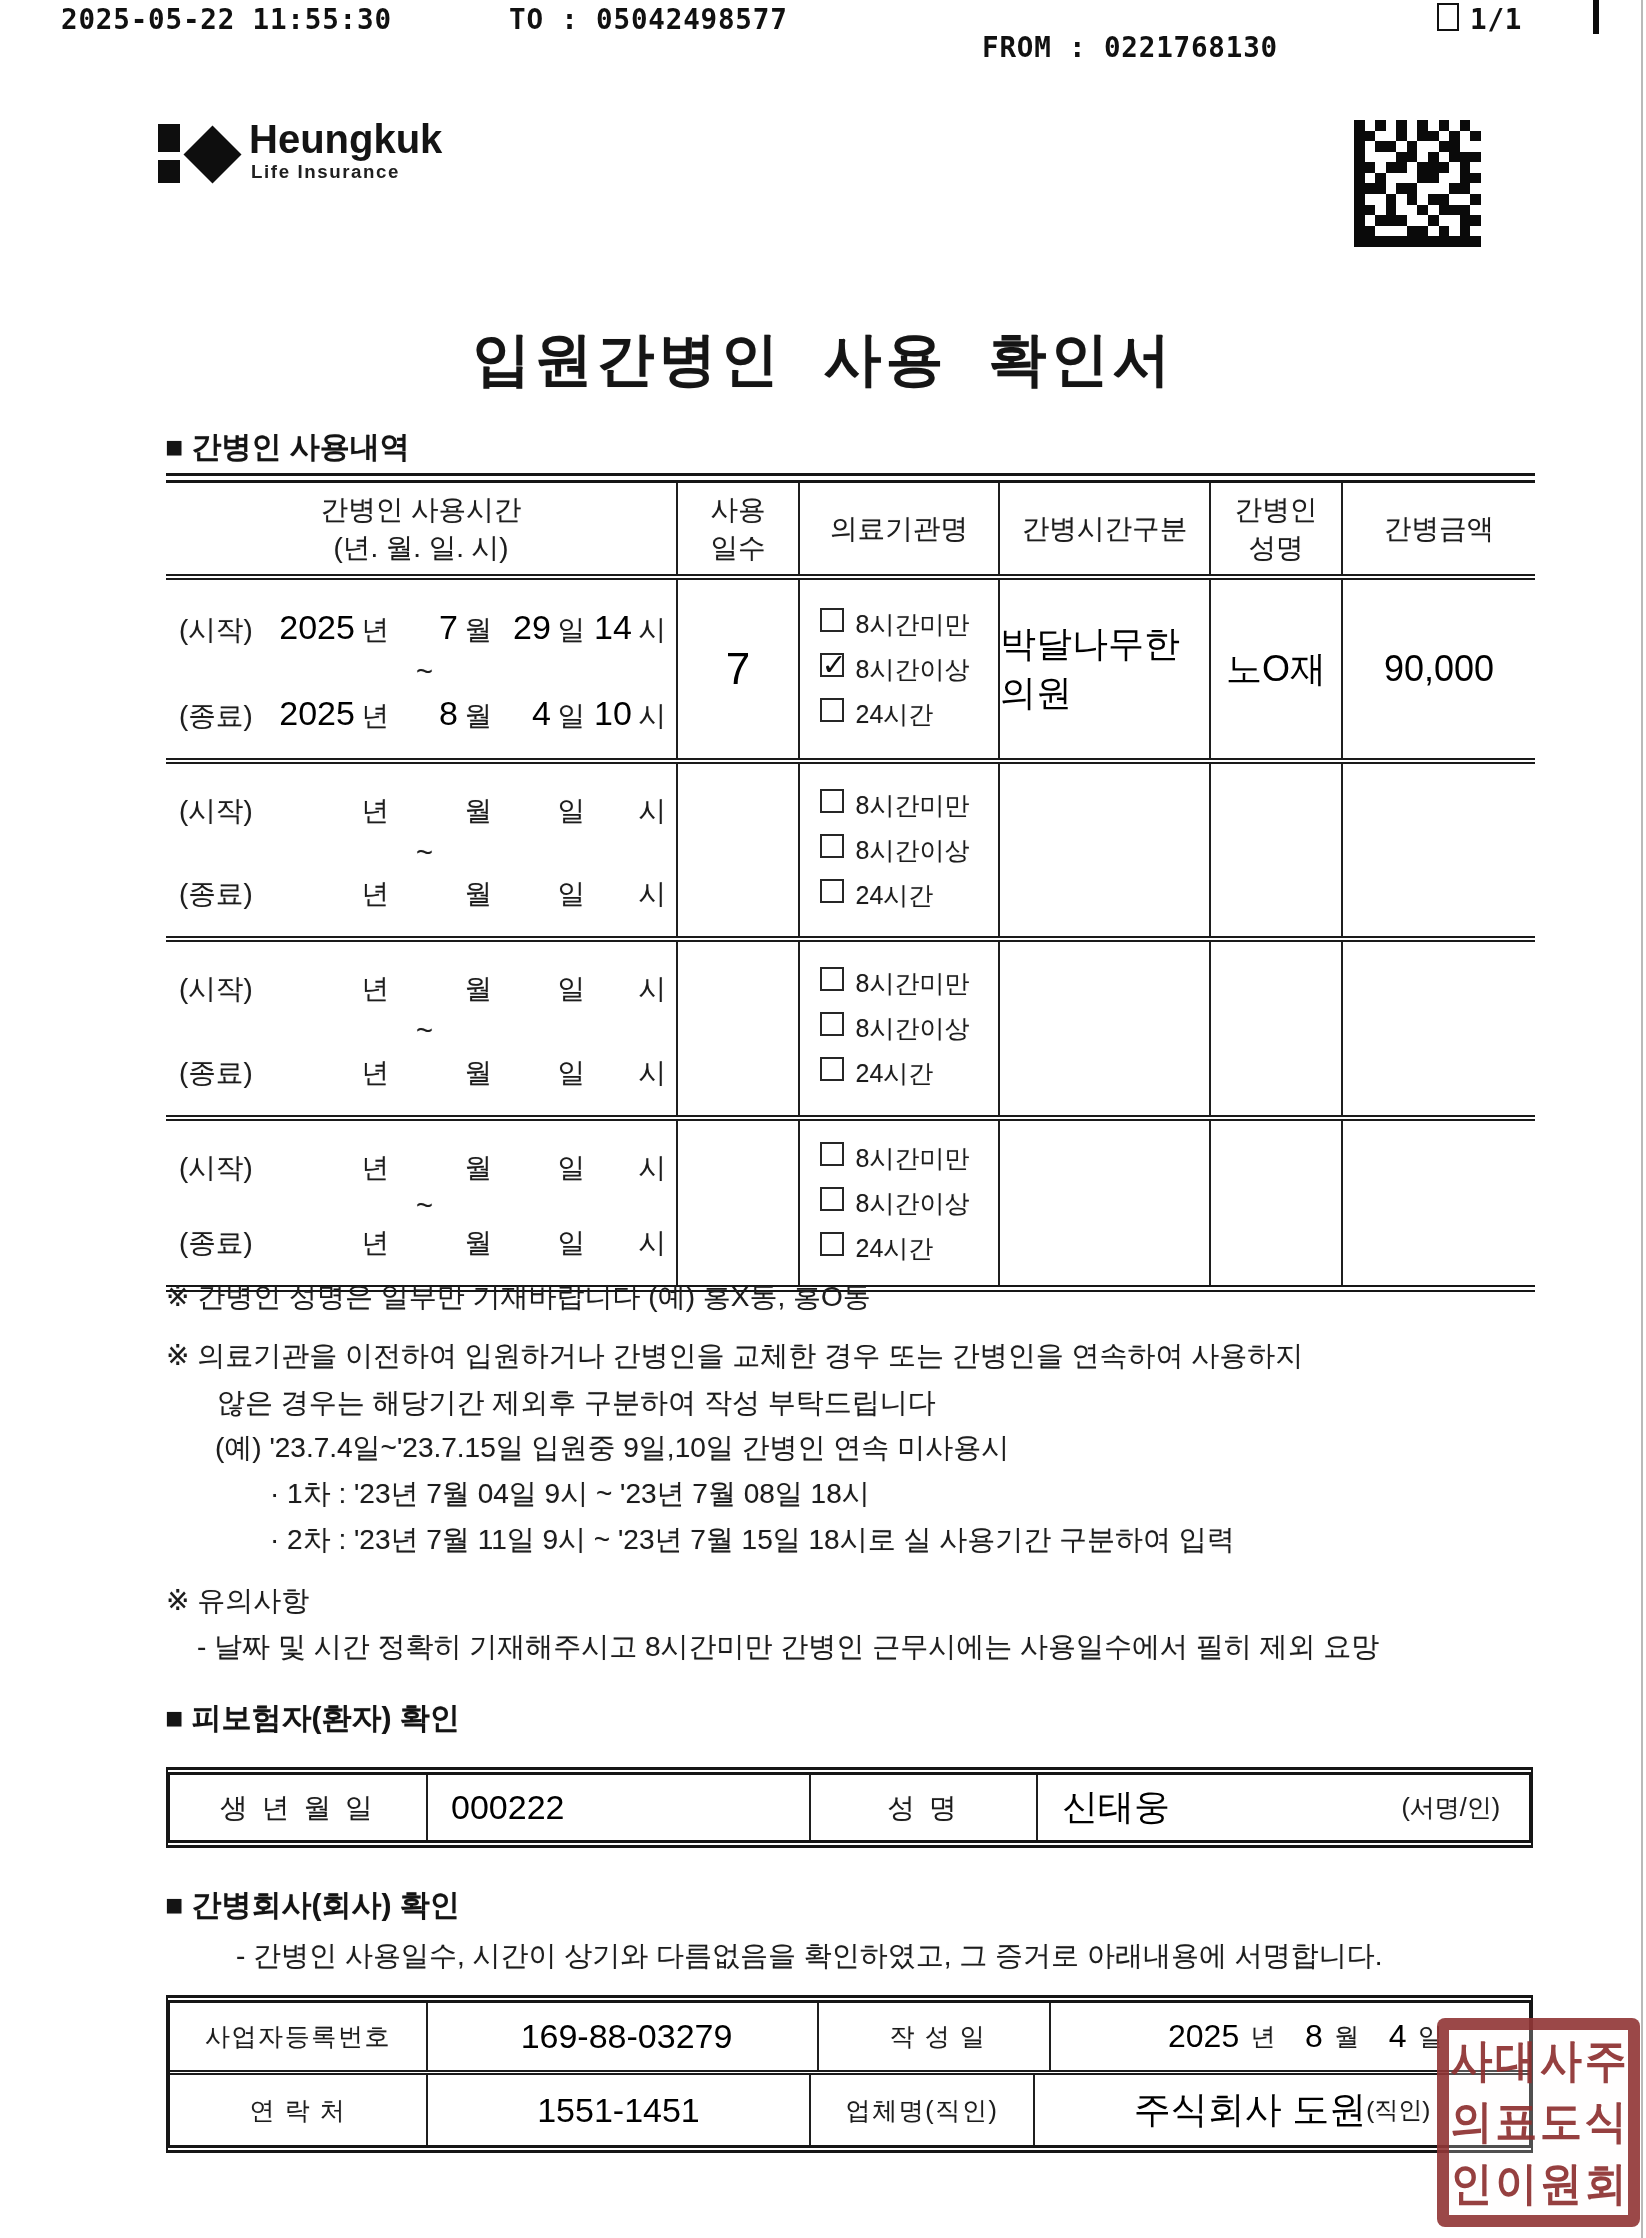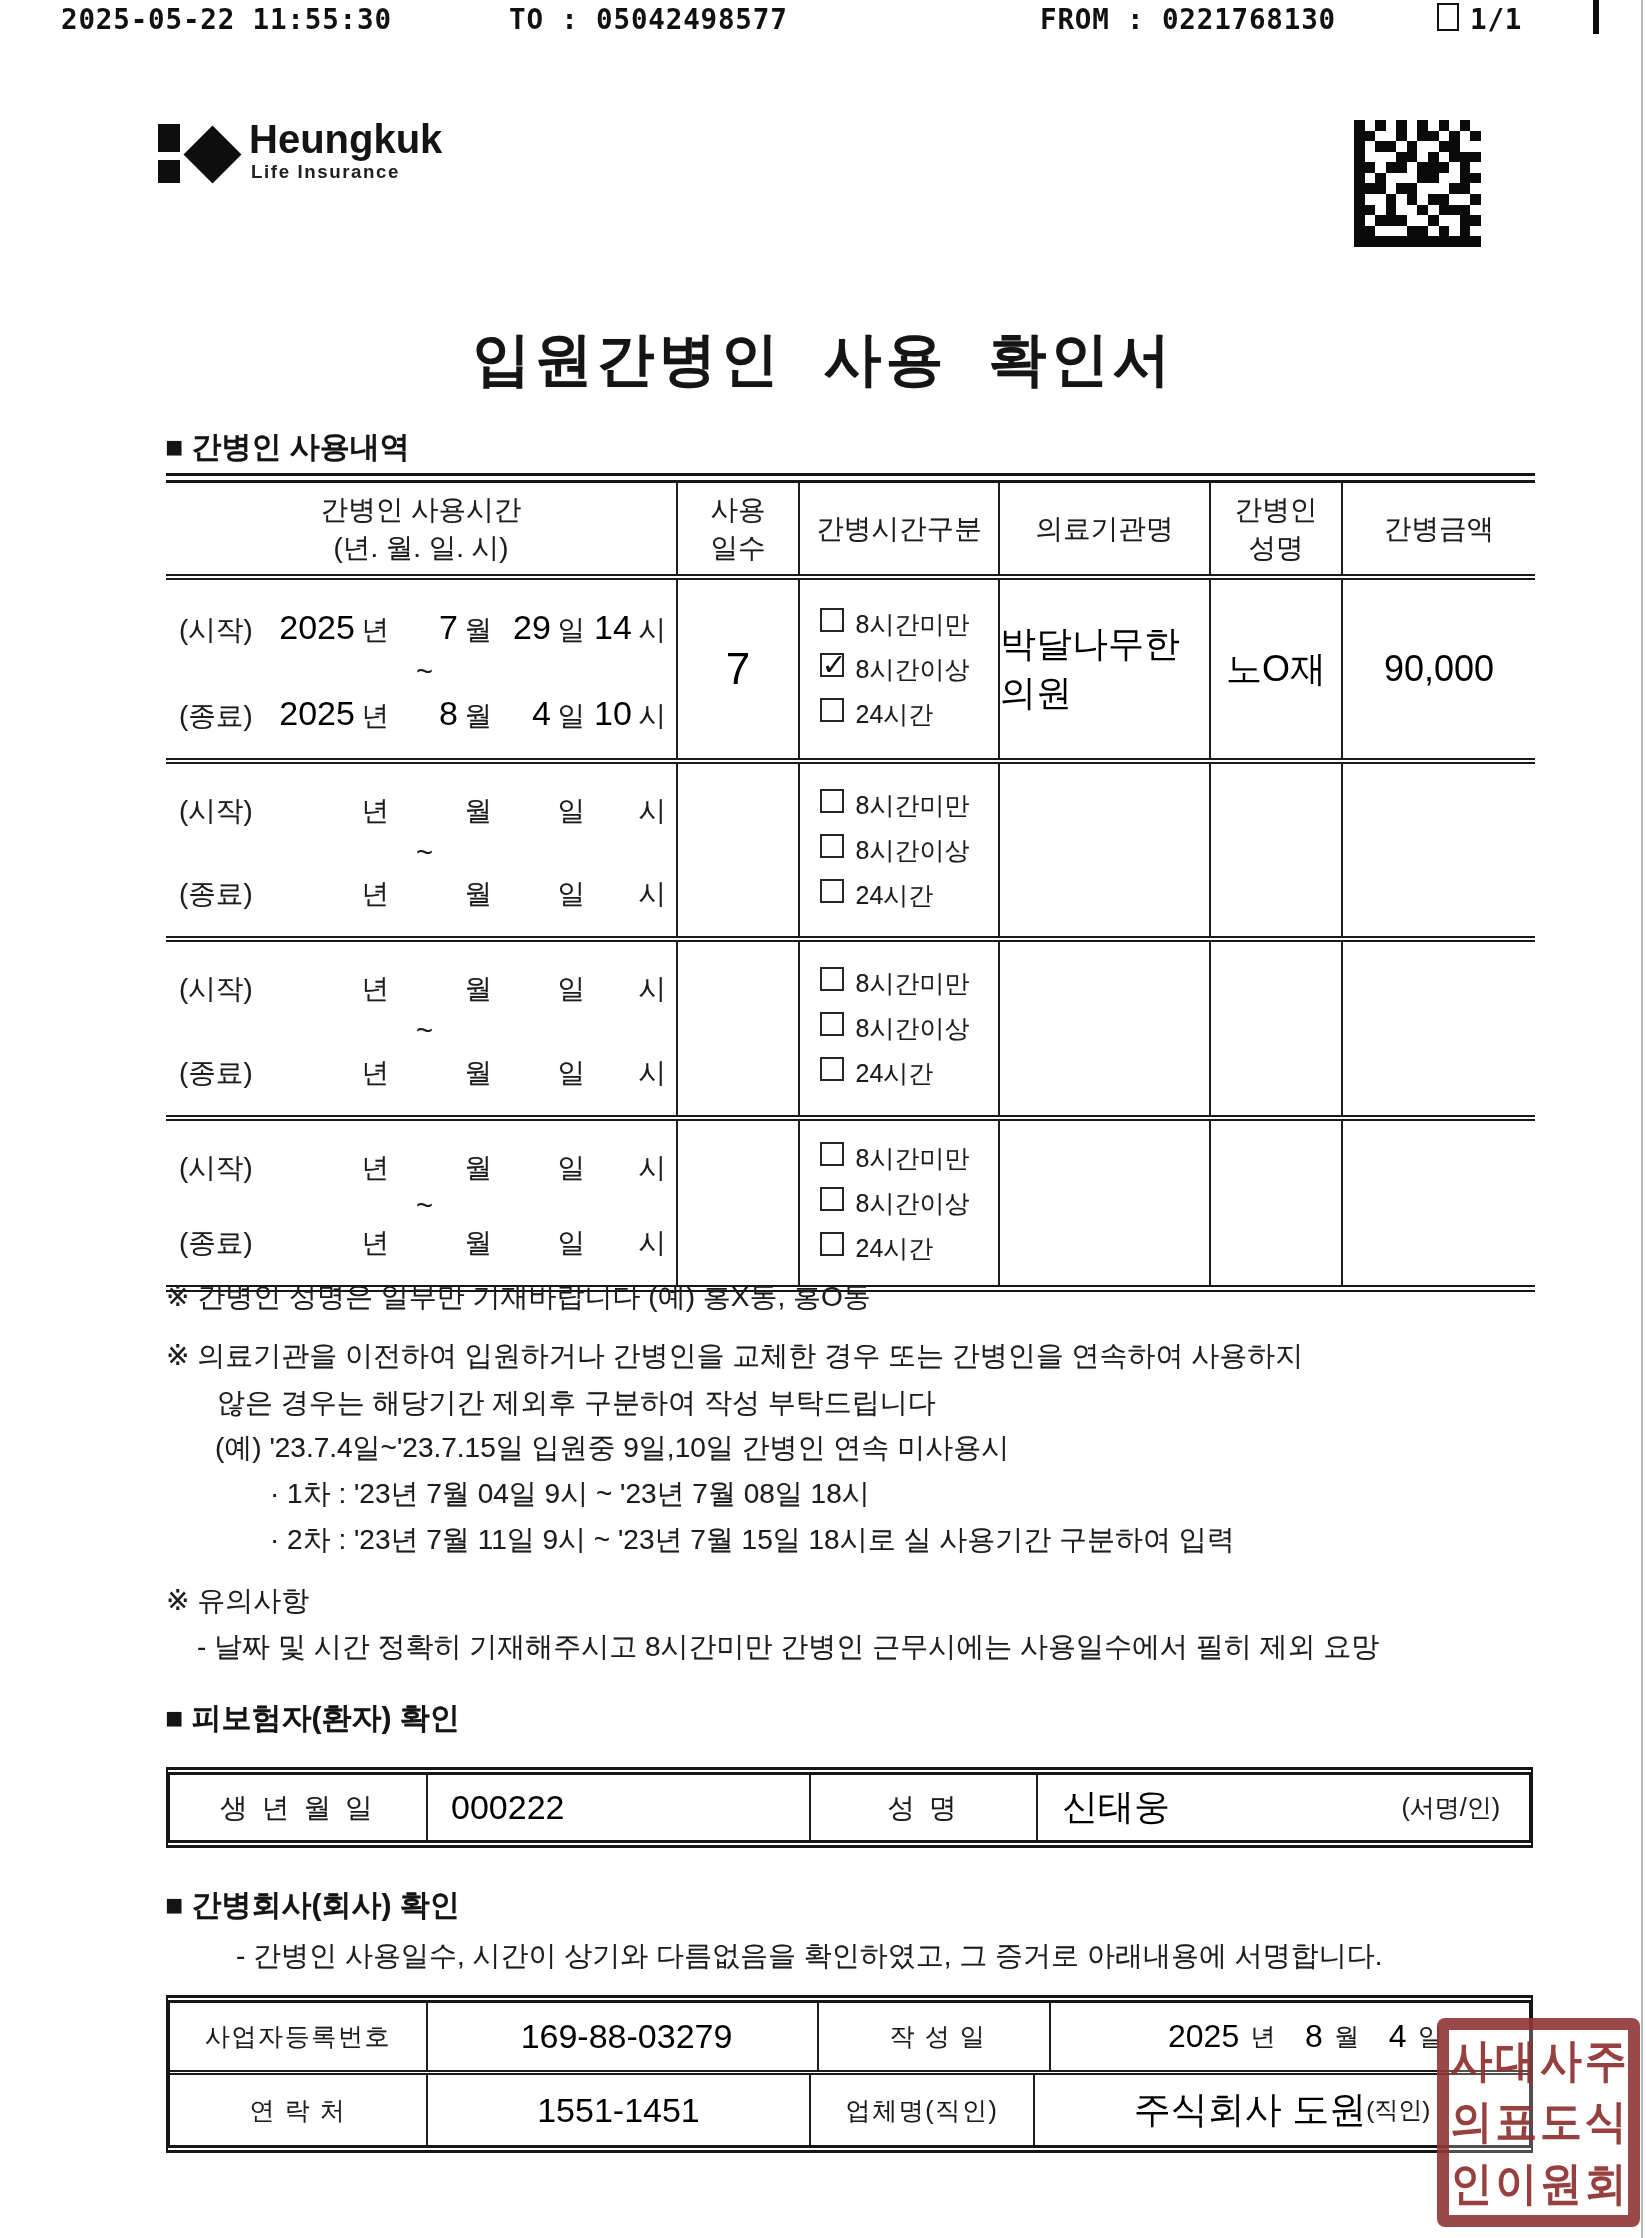--- a/index.html
+++ b/index.html
@@ -2,21 +2,21 @@
 <html style="font-size:13px"><head>
 <meta charset="utf-8">
 <style>
   html,body{margin:0;padding:0;background:#e8e8e8;}
   .page{position:relative;width:1647px;height:2239px;background:#ffffff;overflow:hidden;
         font-family:'Liberation Sans','DejaVu Sans',sans-serif;color:#1b1b1b;}
 
   
   .faxhdr span{position:absolute;top:3.2px;font-family:'DejaVu Sans Mono',monospace;
                font-size:27.6px;font-weight:700;color:#111;letter-spacing:0.8px;}
-  .fx-date{left:61px;} .fx-to{left:509px;} .fx-from{left:1040px;} .fx-page{left:1470px;}
+  .fx-date{left:61px;} .fx-to{left:509px;} .fx-from{left:982px;margin-top:28px;} .fx-page{left:1470px;}
   .page-icon{position:absolute;left:1437px;top:6.5px;width:18px;height:24px;
              border:2.4px solid #111;background:#fff;}
   .fax-mark{position:absolute;left:1593px;top:0;width:5.7px;height:34px;background:#0c0c0c;}
   .edge-line{position:absolute;left:1641px;top:0;width:2.4px;height:2239px;background:#b9b9b9;}
 
   
   .logo-sq1{position:absolute;left:158px;top:124px;width:22px;height:27.6px;background:#0e0e0e;}
   .logo-sq2{position:absolute;left:158px;top:160px;width:22px;height:23px;background:#0e0e0e;}
   .logo-diamond{position:absolute;left:192px;top:134px;width:41px;height:41px;background:#0e0e0e;
                 transform:rotate(45deg);}
@@ -293,24 +293,24 @@
     <div class="urow rh">
       <div class="hcell scan">
         <span>간병인 사용시간</span>
           <span>(년. 월. 일. 시)</span>
       </div>
       <div class="hcell scan">
         <span>사용</span>
           <span>일수</span>
       </div>
       <div class="hcell scan">
+        <span>의료기관명</span>
+      </div>
+      <div class="hcell scan">
         <span>간병시간구분</span>
-      </div>
-      <div class="hcell scan">
-        <span>의료기관명</span>
       </div>
       <div class="hcell scan">
         <span>간병인</span>
           <span>성명</span>
       </div>
       <div class="hcell scan">
         <span>간병금액</span>
       </div>
     </div>
 

